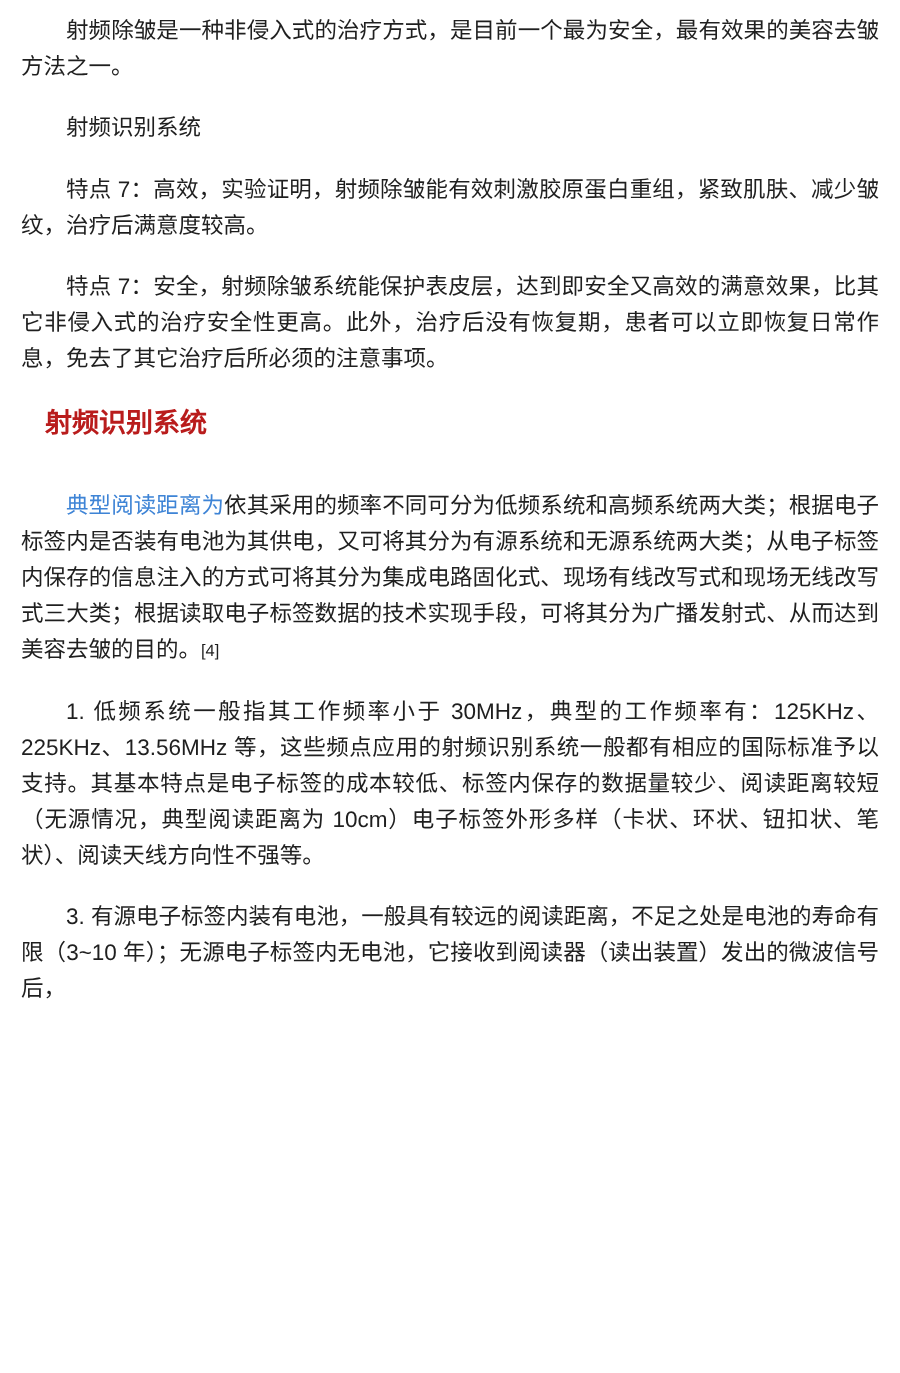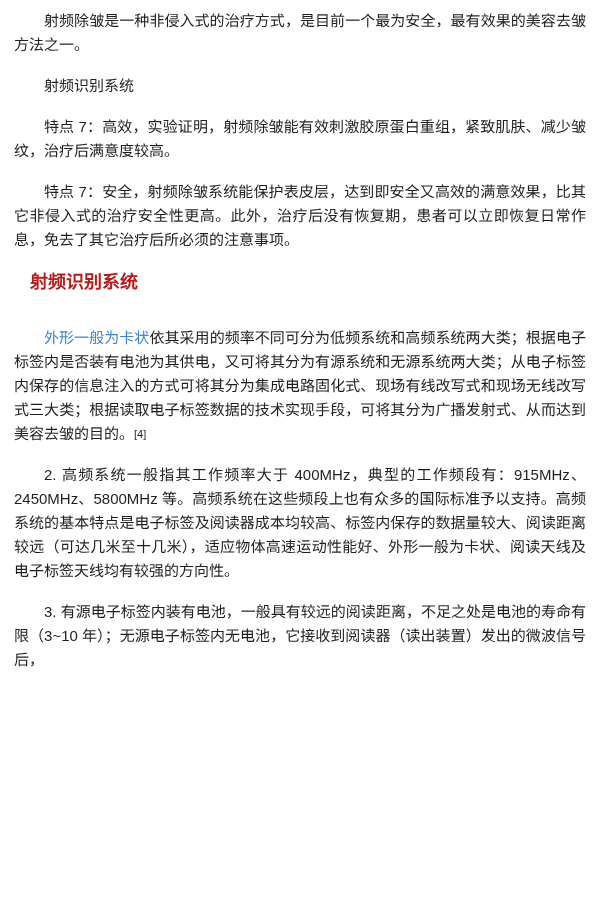--- a/index.html
+++ b/index.html
@@ -61,20 +61,20 @@
 
   <p class="para">射频识别系统</p>
 
   <p class="para">特点 7：高效，实验证明，射频除皱能有效刺激胶原蛋白重组，紧致肌肤、减少皱纹，治疗后满意度较高。</p>
 
   <p class="para">特点 7：安全，射频除皱系统能保护表皮层，达到即安全又高效的满意效果，比其它非侵入式的治疗安全性更高。此外，治疗后没有恢复期，患者可以立即恢复日常作息，免去了其它治疗后所必须的注意事项。</p>
 
 
   <h2 class="heading">射频识别系统</h2>
 
-  <p class="para"><a class="link">外形一般为卡状</a><span>依其采用的频率不同可分为低频系统和高频系统两大类；根据电子标签内是否装有电池为其供电，又可将其分为有源系统和无源系统两大类；从电子标签内保存的信息注入的方式可将其分为集成电路固化式、现场有线改写式和现场无线改写式三大类；根据读取电子标签数据的技术实现手段，可将其分为广播发射式、从而达到美容去皱的目的。</span><a class="ref">[4]</a></p>
+  <p class="para"><a class="link">典型阅读距离为</a><span>依其采用的频率不同可分为低频系统和高频系统两大类；根据电子标签内是否装有电池为其供电，又可将其分为有源系统和无源系统两大类；从电子标签内保存的信息注入的方式可将其分为集成电路固化式、现场有线改写式和现场无线改写式三大类；根据读取电子标签数据的技术实现手段，可将其分为广播发射式、从而达到美容去皱的目的。</span><a class="ref">[4]</a></p>
 
+  <p class="para">1. 低频系统一般指其工作频率小于 30MHz，典型的工作频率有：125KHz、225KHz、13.56MHz 等，这些频点应用的射频识别系统一般都有相应的国际标准予以支持。其基本特点是电子标签的成本较低、标签内保存的数据量较少、阅读距离较短（无源情况，典型阅读距离为 10cm）电子标签外形多样（卡状、环状、钮扣状、笔状）、阅读天线方向性不强等。</p>
 
-  <p class="para">2. 高频系统一般指其工作频率大于 400MHz，典型的工作频段有：915MHz、2450MHz、5800MHz 等。高频系统在这些频段上也有众多的国际标准予以支持。高频系统的基本特点是电子标签及阅读器成本均较高、标签内保存的数据量较大、阅读距离较远（可达几米至十几米），适应物体高速运动性能好、外形一般为卡状、阅读天线及电子标签天线均有较强的方向性。</p>
 
   <p class="para">3. 有源电子标签内装有电池，一般具有较远的阅读距离，不足之处是电池的寿命有限（3~10 年）；无源电子标签内无电池，它接收到阅读器（读出装置）发出的微波信号后，</p>
 
 </main>
 
 </body></html>

